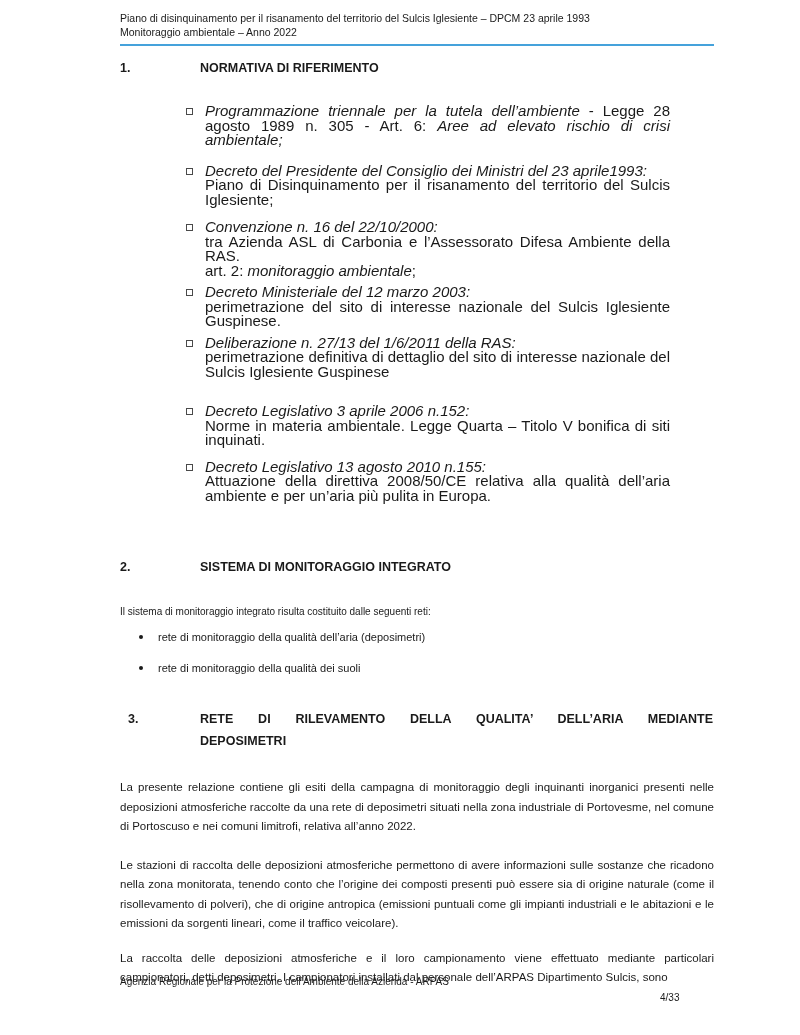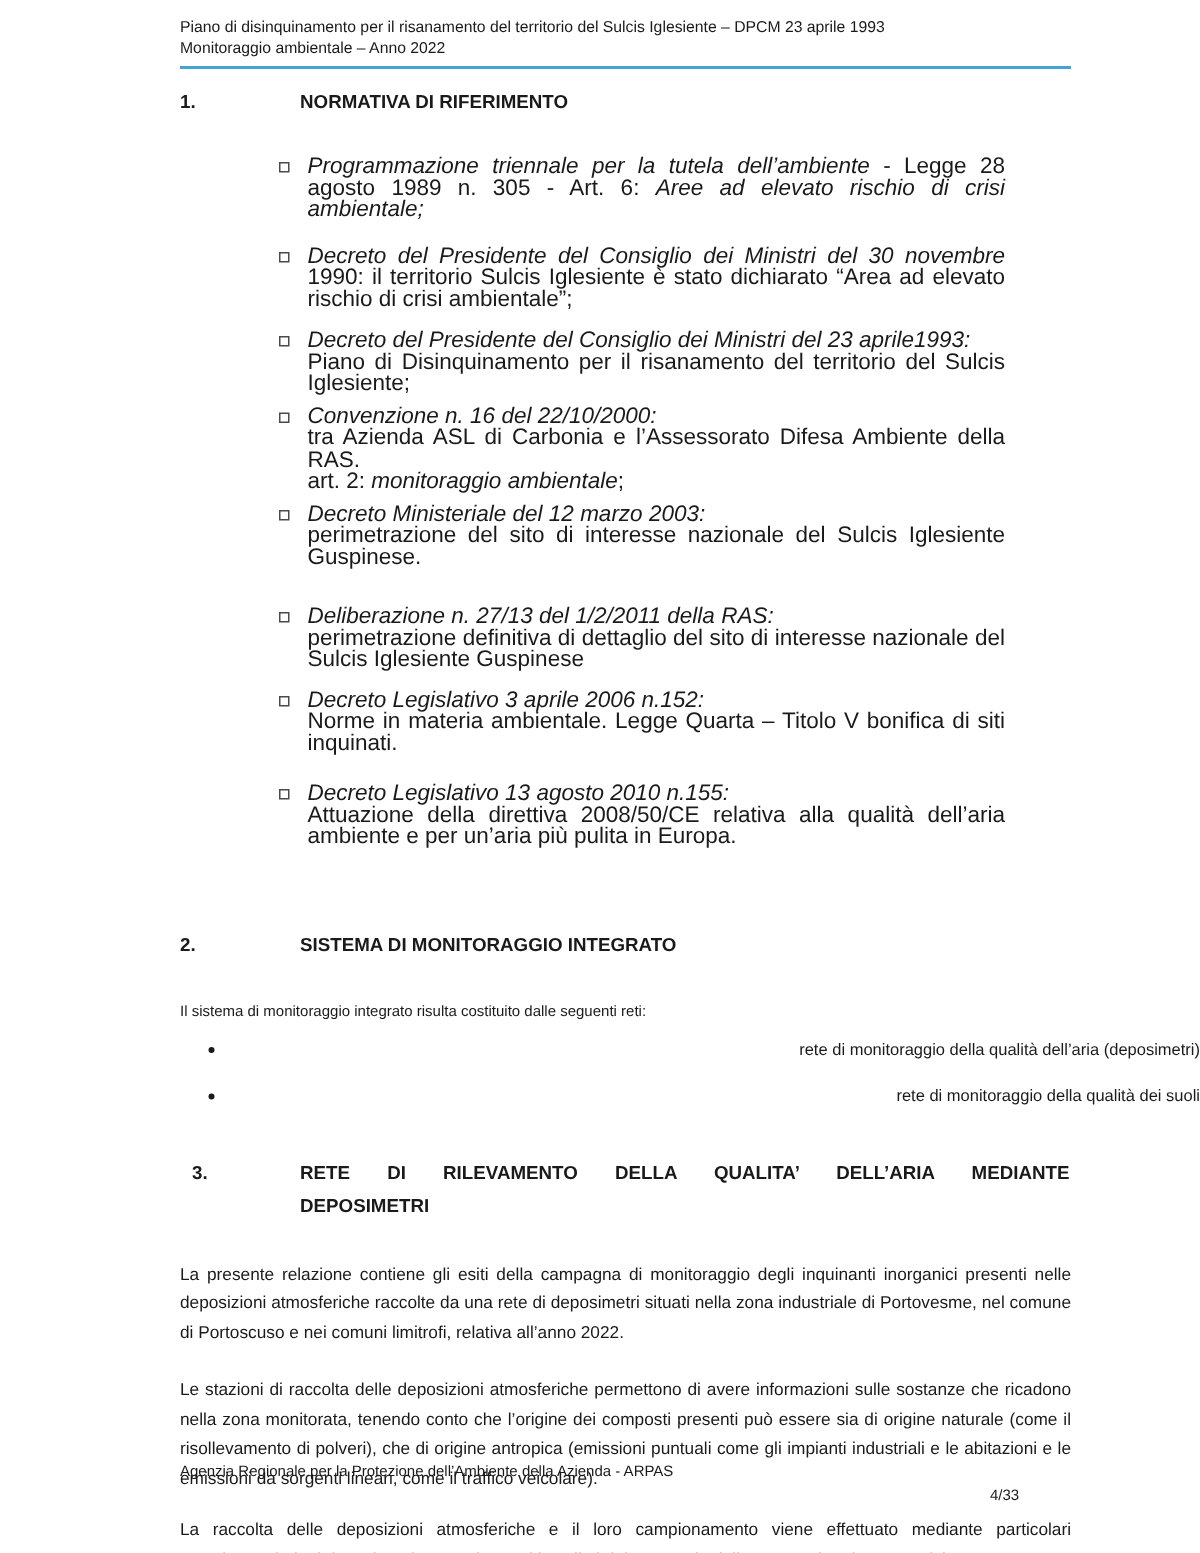--- a/index.html
+++ b/index.html
@@ -40,21 +40,21 @@
   .reflist li:nth-child(4){margin-bottom:7px;}
   .reflist li:nth-child(5){margin-bottom:25px;}
   .reflist li:nth-child(6){margin-bottom:12px;}
   .reflist li:nth-child(7){margin-bottom:19px;}
   .sq{position:absolute;left:1px;top:4px;width:5px;height:5px;border:1px solid #4a4a4a;background:#fff;}
   .it{font-style:italic;}
 
   
   .intro{margin:30px 87px 0 120px;font-size:10px;line-height:14px;}
   .netlist{list-style:none;margin:11px 0 0 137px;padding:0;font-size:11px;line-height:14px;}
-  .netlist li{position:relative;padding-left:21px;margin-bottom:17px;text-align:right;}
+  .netlist li{position:relative;padding-left:21px;margin-bottom:17px;}
   .dot{position:absolute;left:2px;top:5px;width:4px;height:4px;border-radius:50%;background:#1a1a1a;}
 
   
   .paras{margin:0 86px 0 120px;width:594px;}
   .paras p{
     margin:0;font-size:11.5px;line-height:19.5px;text-align:justify;
   }
   .paras p:nth-child(1){margin-top:26px;}
   .paras p:nth-child(2){margin-top:19px;}
   .paras p:nth-child(3){margin-top:15px;}
@@ -74,25 +74,24 @@
     <div>Monitoraggio ambientale – Anno 2022</div>
   </header>
 
   <div class="h h1">
     <span class="hnum">1.</span>
     <span>NORMATIVA DI RIFERIMENTO</span>
   </div>
 
   <ul class="reflist" id="reflist">
       <li><span class="sq"></span><span class="it">Programmazione triennale per la tutela dell’ambiente</span><span> - Legge 28 agosto 1989 n. 305 - Art. 6: </span><span class="it">Aree ad elevato rischio di crisi ambientale;</span></li>
-      <li><span class="sq"></span><span class="it">Decreto del Presidente del Consiglio dei Ministri del 30 novembre</span><span> 1990: il territorio Sulcis Iglesiente è stato dichiarato “Area ad elevato rischio di crisi ambientale”;</span></li>
       <li><span class="sq"></span><span class="it">Decreto del Presidente del Consiglio dei Ministri del 23 aprile1993:</span><br><span>Piano di Disinquinamento per il risanamento del territorio del Sulcis Iglesiente;</span></li>
       <li><span class="sq"></span><span class="it">Convenzione n. 16 del 22/10/2000:</span><br><span>tra Azienda ASL di Carbonia e l’Assessorato Difesa Ambiente della RAS.</span><br><span>art. 2: </span><span class="it">monitoraggio ambientale</span><span>;</span></li>
       <li><span class="sq"></span><span class="it">Decreto Ministeriale del 12 marzo 2003:</span><br><span>perimetrazione del sito di interesse nazionale del Sulcis Iglesiente Guspinese.</span></li>
-      <li><span class="sq"></span><span class="it">Deliberazione n. 27/13 del 1/2/2011 della RAS:</span><br><span>perimetrazione definitiva di dettaglio del sito di interesse nazionale del Sulcis Iglesiente Guspinese</span></li>
+      <li><span class="sq"></span><span class="it">Deliberazione n. 27/13 del 1/6/2011 della RAS:</span><br><span>perimetrazione definitiva di dettaglio del sito di interesse nazionale del Sulcis Iglesiente Guspinese</span></li>
       <li><span class="sq"></span><span class="it">Decreto Legislativo 3 aprile 2006 n.152:</span><br><span>Norme in materia ambientale. Legge Quarta – Titolo V bonifica di siti inquinati.</span></li>
       <li><span class="sq"></span><span class="it">Decreto Legislativo 13 agosto 2010 n.155:</span><br><span>Attuazione della direttiva 2008/50/CE relativa alla qualità dell’aria ambiente e per un’aria più pulita in Europa.</span></li>
     </ul>
 
   <div class="h h2">
     <span class="hnum">2.</span>
     <span>SISTEMA DI MONITORAGGIO INTEGRATO</span>
   </div>
 
   <p class="intro">Il sistema di monitoraggio integrato risulta costituito dalle seguenti reti:</p>

